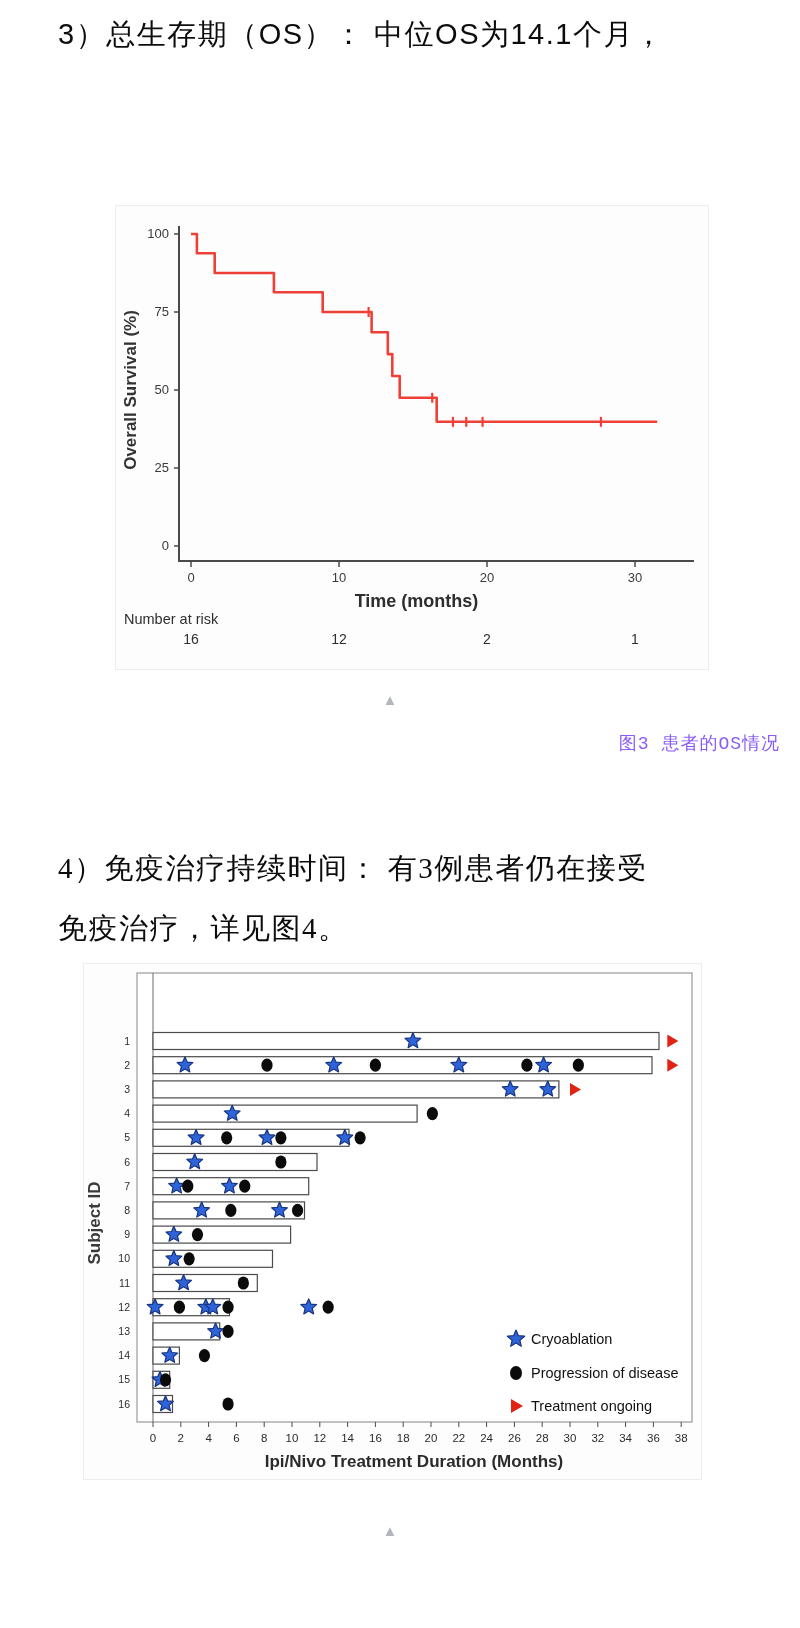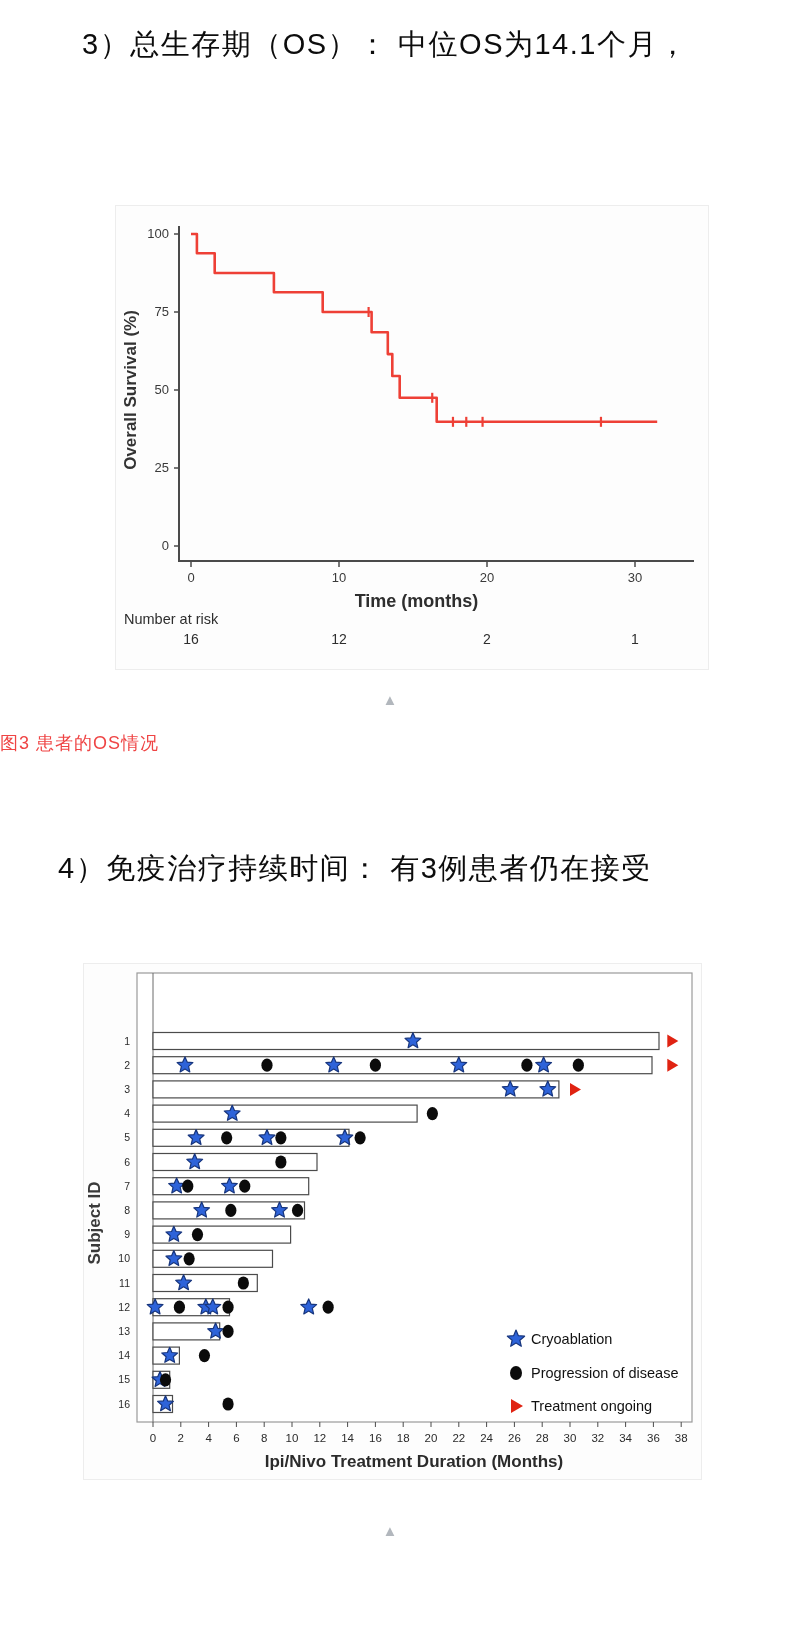--- a/index.html
+++ b/index.html
@@ -4,28 +4,28 @@
 <style>
   html,body{margin:0;padding:0;}
   body{background:#ffffff;font-family:"Liberation Sans","DejaVu Sans",sans-serif;}
   .page{position:relative;width:800px;height:1628px;background:#ffffff;overflow:hidden;}
   .para{position:absolute;left:58px;width:690px;font-size:29px;line-height:60px;color:#0c0c0c;letter-spacing:1.5px;}
   .para .line{display:block;white-space:nowrap;}
   .figure{position:absolute;background:#fdfdfd;border:1px solid #ededed;}
   .figure svg{display:block;}
   .collapse-wrap{position:absolute;left:0;width:780px;text-align:center;}
   .collapse-tri{font-size:15px;color:#b2b7bd;line-height:15px;display:inline-block;cursor:pointer;}
-  .caption{position:absolute;left:0;width:780px;text-align:left;font-size:18px;color:#ef4444;letter-spacing:1px;}
+  .caption{position:absolute;left:0;width:780px;text-align:right;font-size:18px;color:#8b5cf6;letter-spacing:1px;font-family:Liberation Mono, monospace;}
 </style>
 </head>
 <body>
 
 <div class="page">
 
-  <div class="para" style="top:14px;margin-left:24px;">
+  <div class="para" style="top:4px;">
     <span class="line">3）总生存期（OS）： 中位OS为14.1个月，</span>
   </div>
 
   <div class="figure" style="left:115px;top:205px;width:592px;height:463px;">
     <svg id="km-svg" width="592" height="463" viewBox="0 0 592 463">
         <line x1="63" y1="20" x2="63" y2="355" stroke="#4a4a4a" stroke-width="2"></line>
         <line x1="62" y1="355" x2="578" y2="355" stroke="#4a4a4a" stroke-width="2"></line>
         <line x1="58" y1="340" x2="63" y2="340" stroke="#4a4a4a" stroke-width="1.5"></line>
         <text x="53" y="344" text-anchor="end" font-size="13" fill="#3a3a3a">0</text>
         <line x1="58" y1="262" x2="63" y2="262" stroke="#4a4a4a" stroke-width="1.5"></line>
@@ -59,22 +59,23 @@
         <text x="371" y="438" text-anchor="middle" font-size="14" fill="#2e2e2e">2</text>
         <text x="519" y="438" text-anchor="middle" font-size="14" fill="#2e2e2e">1</text>
       </svg>
   </div>
 
   <div class="collapse-wrap" style="top:691px;">
     <span class="collapse-tri">▲</span>
   </div>
   <div class="caption" style="top:731px;">图3  患者的OS情况</div>
 
-  <div class="para" style="top:838px;">
+  <div class="para" style="top:838px;font-family:Liberation Serif, serif;">
     <span class="line">4）免疫治疗持续时间： 有3例患者仍在接受</span>
+    <span class="line">免疫治疗，详见图4。</span>
   </div>
 
   <div class="figure" style="left:83px;top:963px;width:617px;height:515px;">
     <svg id="swim-svg" width="617" height="515" viewBox="0 0 617 515">
         <rect x="53" y="9" width="555" height="449" fill="#ffffff" stroke="#9a9a9a" stroke-width="1.2"></rect>
         <line x1="69" y1="9" x2="69" y2="458" stroke="#6a6a6a" stroke-width="1"></line>
         <line x1="69" y1="458" x2="69" y2="463" stroke="#4a4a4a" stroke-width="1"></line>
         <text x="69" y="478" text-anchor="middle" font-size="11.5" fill="#2b2b2b">0</text>
         <line x1="96.8" y1="458" x2="96.8" y2="463" stroke="#4a4a4a" stroke-width="1"></line>
         <text x="96.8" y="478" text-anchor="middle" font-size="11.5" fill="#2b2b2b">2</text>

